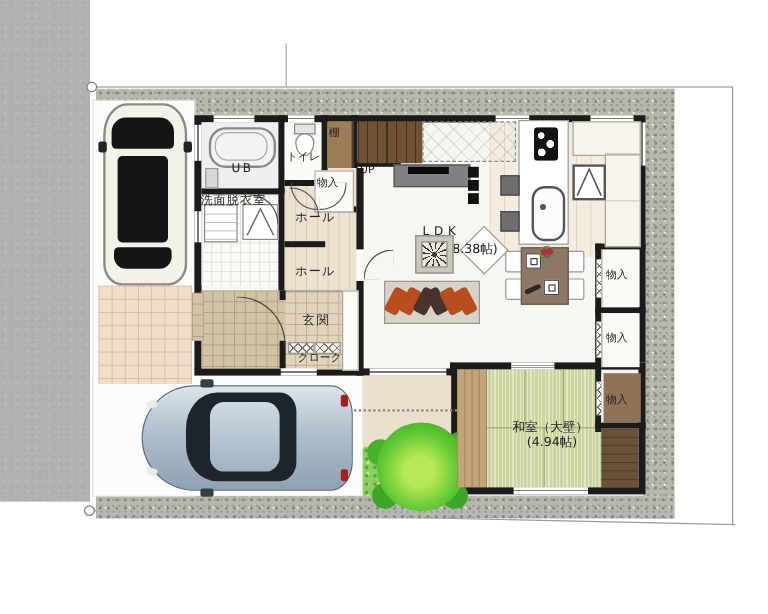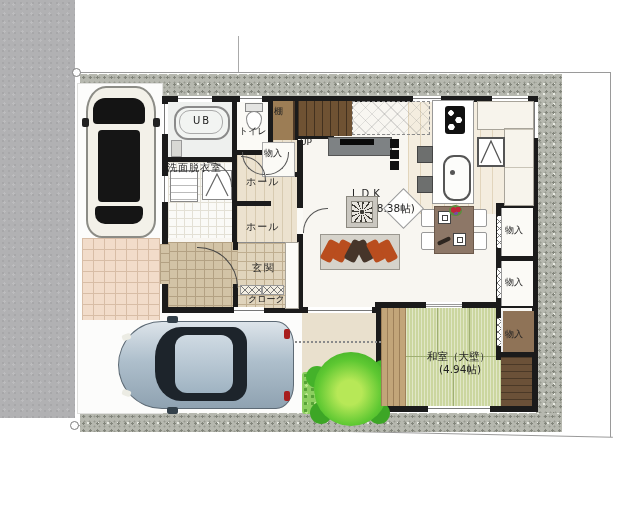--- a/index.html
+++ b/index.html
@@ -236,21 +236,21 @@
     <div style="position:absolute;left:3px;bottom:12px;width:9px;height:6px;background:#ecece4;border-radius:2px;transform:rotate(20deg)"></div>
   </div>
 
   <div class="abs" style="left:389px;top:194px;width:27px;height:27px;border:1px solid #9a9a9a;background:rgba(255,255,255,.85);transform:rotate(45deg);z-index:4"></div>
   <div class="lbl" style="left:352px;top:189px;letter-spacing:4px;z-index:5">LDK</div>
   <div class="lbl" style="left:366px;top:203px;font-size:10.5px;z-index:5">(18.38帖)</div>
   <div class="abs" style="left:346px;top:196px;width:30px;height:30px;background:#cac7c0;border:1px solid #8b887f;z-index:6">
     <div style="position:absolute;left:4px;top:4px;width:20px;height:20px;border:1px solid #8b887f;background:radial-gradient(circle,#3c3a34 0 2px,transparent 2.5px),repeating-conic-gradient(from 3deg,#3c3a34 0 8deg,transparent 8deg 30deg),#e8e5de"></div>
   </div>
 
-  <div class="lbl" style="left:193px;top:116px;letter-spacing:2px">UB</div>
+  <div class="lbl" style="left:193px;top:136px;letter-spacing:2px">UB</div>
   <div class="lbl" style="left:239px;top:127px;font-size:9px">トイレ</div>
   <div class="lbl" style="left:274px;top:107px;font-size:9px">棚</div>
   <div class="lbl" style="left:300px;top:138px;font-size:9px">UP</div>
   <div class="lbl" style="left:264px;top:149px;font-size:9px">物入</div>
   <div class="lbl" style="left:246px;top:177px;letter-spacing:1px">ホール</div>
   <div class="lbl" style="left:167px;top:163px;font-size:10px;letter-spacing:1px">洗面脱衣室</div>
   <div class="lbl" style="left:246px;top:222px;letter-spacing:1px">ホール</div>
   <div class="lbl" style="left:252px;top:263px;letter-spacing:2px">玄関</div>
   <div class="lbl" style="left:248px;top:295px;font-size:9px">クローク</div>
   <div class="lbl" style="left:505px;top:226px;font-size:9px">物入</div>

